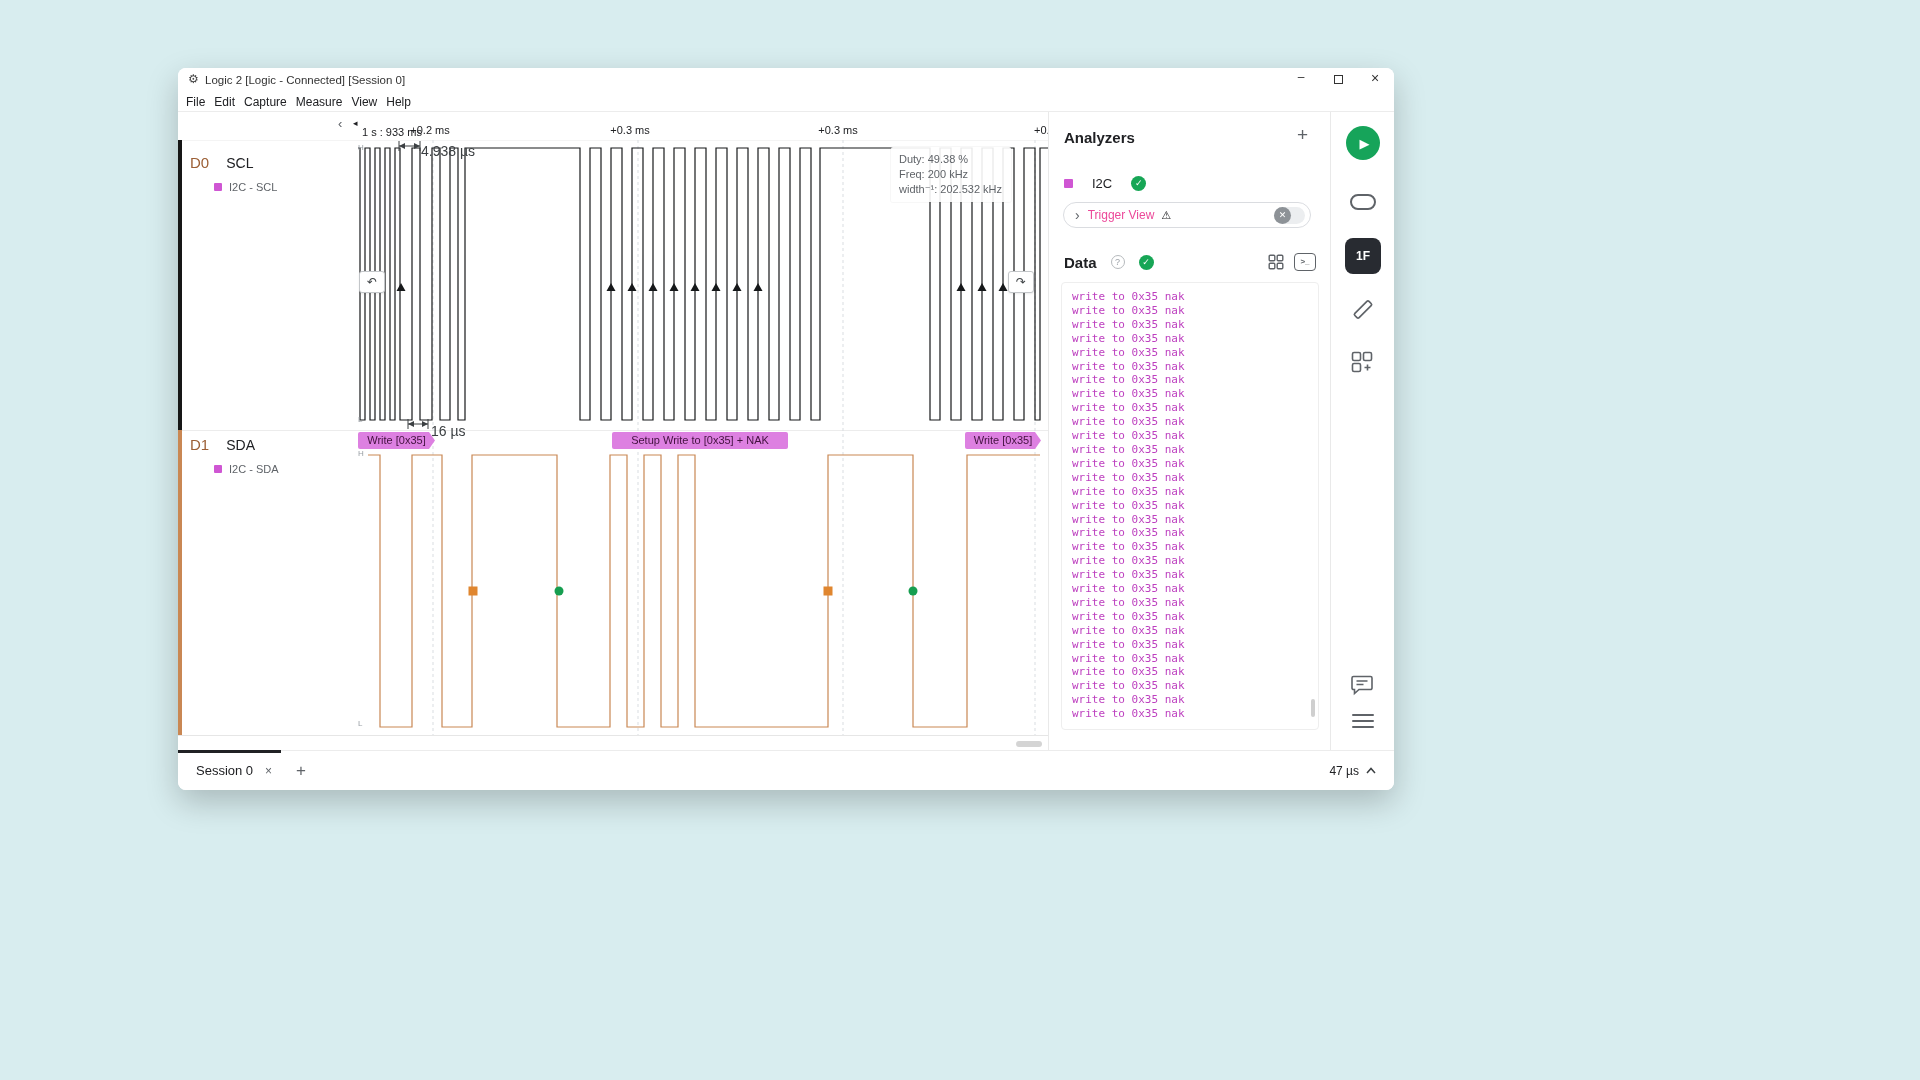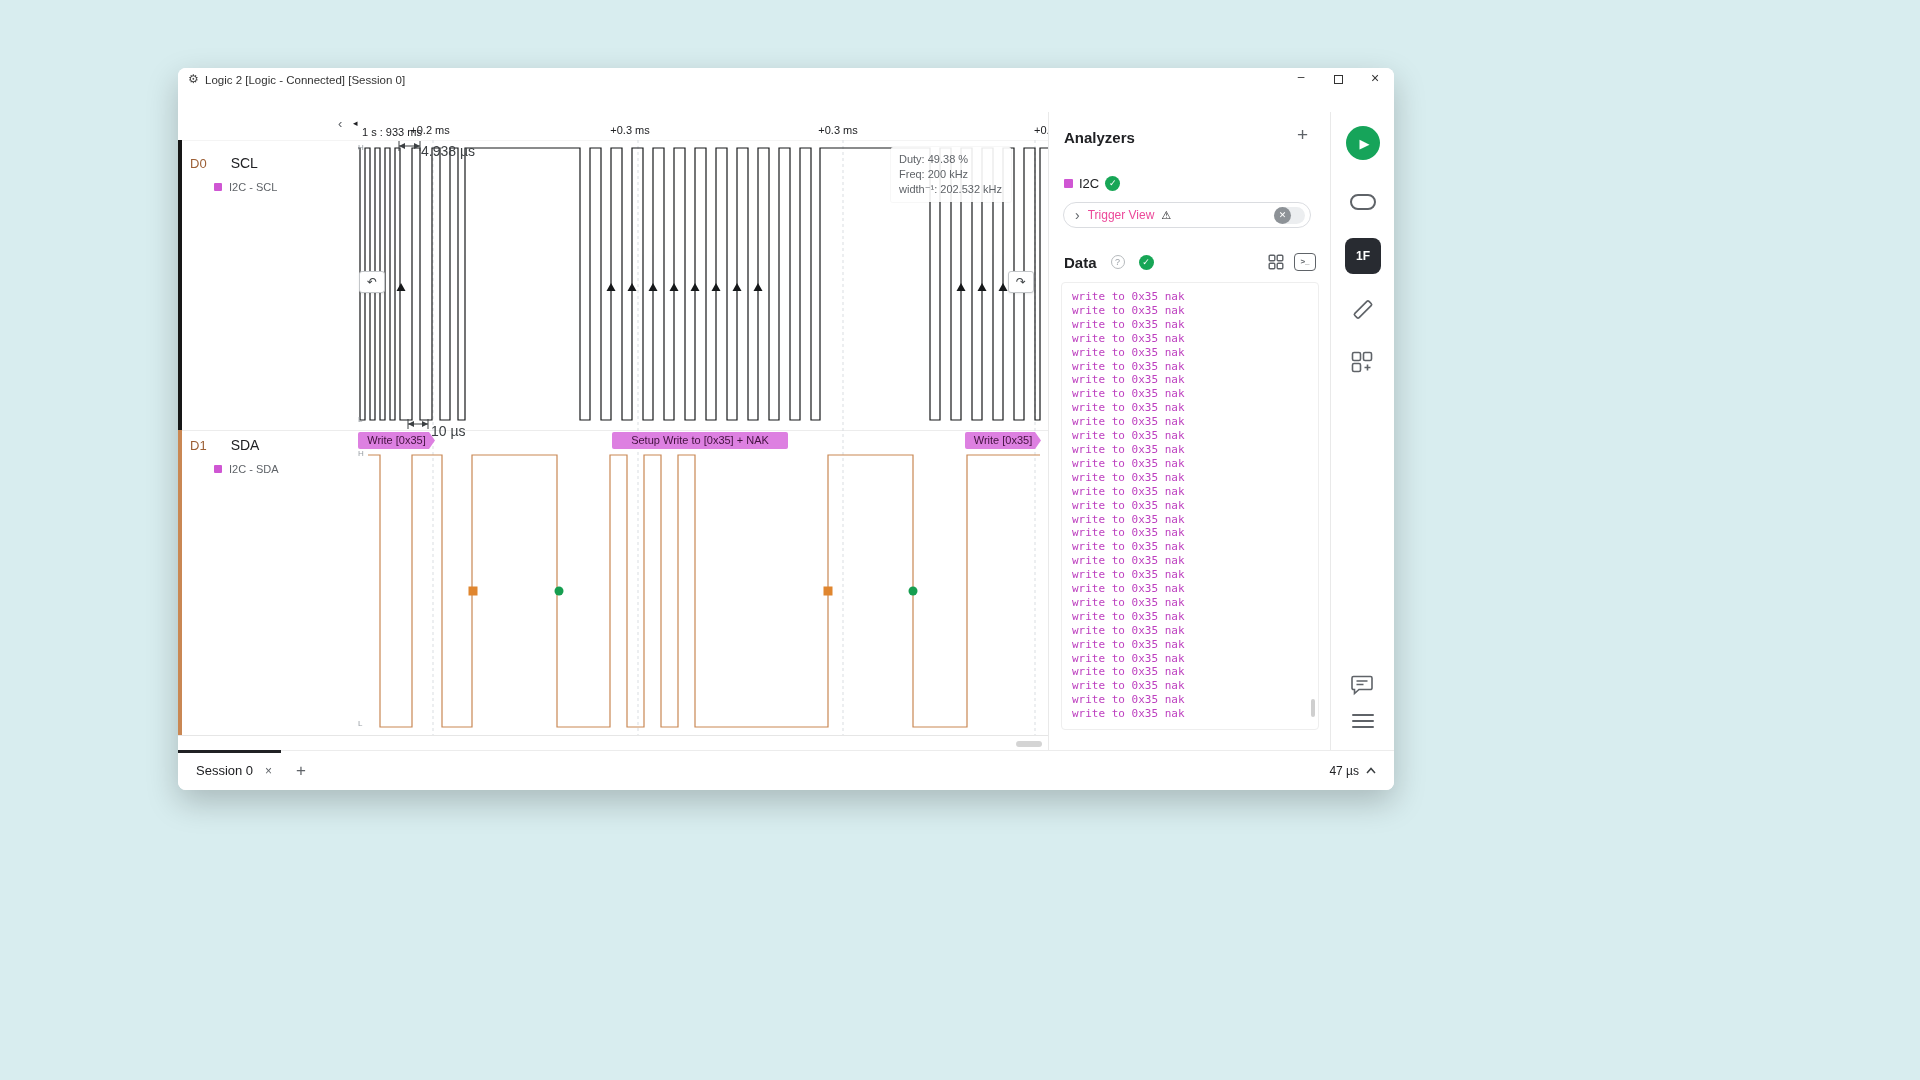--- a/index.html
+++ b/index.html
@@ -11,35 +11,35 @@
   .wtitle{position:absolute;left:27px;top:6px;font-size:11.5px;color:#333}
   .wc{position:absolute;top:2px;width:30px;height:20px;text-align:center;font-size:12px;color:#333;cursor:pointer}
   .maxbox{display:inline-block;width:9px;height:9px;border:1px solid #333;margin-top:5px}
   .menubar{position:absolute;left:0;top:24px;width:1216px;height:20px;border-bottom:1px solid #ececec;display:flex;align-items:center;gap:9px;padding-left:8px;font-size:12px;color:#202124}
   .mi{cursor:pointer}
   .wavepane{position:absolute;left:0;top:44px;width:870px;height:638px;background:#fff;overflow:hidden}
   .timeline{position:absolute;left:0;top:0;width:870px;height:28px;font-size:11px;color:#202124}
   .tick{position:absolute;top:12px;transform:translateX(-50%);white-space:nowrap}
   .sep{position:absolute;left:0;width:870px;height:1px;background:#ececec}
   .strip{position:absolute;left:0;width:4px}
-  .chid{font-size:13px;color:#9c5f35;margin-right:24px}
+  .chid{font-size:15px;color:#9c5f35;margin-right:17px}
   .chname{font-size:14px;color:#202124}
   .chsub{margin-top:9px;font-size:11px;color:#5f6368;display:flex;align-items:center;gap:7px;margin-left:24px}
   .swatch{display:inline-block;width:8px;height:8px;background:#cf56d3;border-radius:1px}
   .tag{position:absolute;top:320px;height:17px;background:#dd80e1;color:#43113f;font-size:11px;line-height:17px;text-align:center;border-radius:2px;white-space:nowrap;overflow:hidden}
   .tagpoint{clip-path:polygon(0 0,calc(100% - 6px) 0,100% 50%,calc(100% - 6px) 100%,0 100%)}
   .mlabel{position:absolute;font-size:14px;color:#3c4043;white-space:nowrap}
   .hl{position:absolute;font-size:8px;color:#9aa0a6}
   .jumpbox{position:absolute;width:26px;height:22px;border:1px solid #c3c6c9;border-radius:3px;background:#fff;color:#3c4043;font-size:12px;line-height:20px;text-align:center;cursor:pointer;box-shadow:0 1px 2px rgba(0,0,0,.08)}
   .tooltipbox{position:absolute;left:713px;top:35px;width:120px;background:rgba(255,255,255,.9);border-radius:2px;padding:5px 8px;font-size:11px;line-height:15px;color:#5f6368;box-shadow:0 0 0 1px rgba(0,0,0,.03)}
   .hscroll{position:absolute;left:838px;top:629px;width:26px;height:6px;background:#d4d4d4;border-radius:3px}
   .apane{position:absolute;left:870px;top:44px;width:282px;height:638px;border-left:1px solid #e9e9e9;background:#fff}
   .atitle{position:absolute;left:15px;top:17px;font-size:15px;font-weight:700;color:#202124}
   .aplus{position:absolute;left:248px;top:12px;font-size:19px;color:#5f6368;cursor:pointer}
-  .airow{position:absolute;left:15px;top:60px;width:250px;height:22px;display:flex;align-items:center;gap:6px;cursor:pointer}
+  .airow{position:absolute;left:15px;top:60px;width:250px;height:22px;display:flex;align-items:center;gap:19px;cursor:pointer}
   .aswatch{width:9px;height:9px;background:#cf56d3;border-radius:1px}
   .ailabel{font-size:13px;color:#202124}
   .gcheck{display:inline-block;width:15px;height:15px;border-radius:50%;background:#17a656;color:#fff;font-size:9px;line-height:15px;text-align:center}
   .trow{position:absolute;left:14px;top:90px;width:248px;height:26px;border:1px solid #dadce0;border-radius:13px;display:flex;align-items:center;padding:0 5px 0 11px;cursor:pointer}
   .tchev{font-size:14px;color:#5f6368;margin-right:8px}
   .tlabel{font-size:12px;color:#ec4899}
   .twarn{font-size:11px;color:#202124;margin-left:7px}
   .ttoggle{margin-left:auto;width:31px;height:17px;border-radius:9px;background:#eceef0;position:relative}
   .tknob{position:absolute;left:0;top:0;width:17px;height:17px;border-radius:50%;background:#8d9297;color:#fff;font-size:9px;line-height:17px;text-align:center}
   .dhead{position:absolute;left:15px;top:139px;width:252px;height:22px;display:flex;align-items:center}
@@ -71,20 +71,28 @@
 <div class="window">
 
   <div class="titlebar">
     <span class="gear">⚙</span>
     <span class="wtitle">Logic 2 [Logic - Connected] [Session 0]</span>
     <span class="wc" style="left:1108px">–</span>
     <span class="wc" style="left:1145px"><span class="maxbox"></span></span>
     <span class="wc" style="left:1182px;font-size:14px">×</span>
   </div>
 
+  <div class="menubar">
+    <span class="mi">File</span>
+    <span class="mi">Edit</span>
+    <span class="mi">Capture</span>
+    <span class="mi">Measure</span>
+    <span class="mi">View</span>
+    <span class="mi">Help</span>
+  </div>
 
   <div class="wavepane">
 
     <div class="timeline">
       <span style="position:absolute;left:160px;top:4px;font-size:13px;color:#5f6368;cursor:pointer">‹</span>
       <span style="position:absolute;left:175px;top:6px;font-size:9px">◂</span>
       <span style="position:absolute;left:184px;top:14px">1 s : 933 ms</span>
       <span class="tick" style="left:252px">+0.2 ms</span>
       <span class="tick" style="left:452px">+0.3 ms</span>
       <span class="tick" style="left:660px">+0.3 ms</span>
@@ -147,21 +155,21 @@
         <line x1="53" y1="279" x2="53" y2="289" stroke="#3c4043" stroke-width="1"></line>
         <line x1="73" y1="279" x2="73" y2="289" stroke="#3c4043" stroke-width="1"></line>
       </svg>
 
     <span class="hl" style="left:180px;top:31px">H</span>
     <span class="hl" style="left:180px;top:303px">L</span>
     <span class="hl" style="left:180px;top:337px">H</span>
     <span class="hl" style="left:180px;top:607px">L</span>
 
     <span class="mlabel" style="left:243px;top:31px">4.938 µs</span>
-    <span class="mlabel" style="left:253px;top:311px">10 µs</span>
+    <span class="mlabel" style="left:253px;top:311px">16 µs</span>
 
     <span class="jumpbox" style="left:181px;top:159px">↶</span>
     <span class="jumpbox" style="left:830px;top:159px">↷</span>
 
     <div class="tag tagpoint" style="left:180px;width:77px">Write [0x35]</div>
     <div class="tag" style="left:434px;width:176px">Setup Write to [0x35] + NAK</div>
     <div class="tag tagpoint" style="left:787px;width:76px">Write [0x35]</div>
 
     <div class="tooltipbox">
       <div>Duty: 49.38 %</div>

